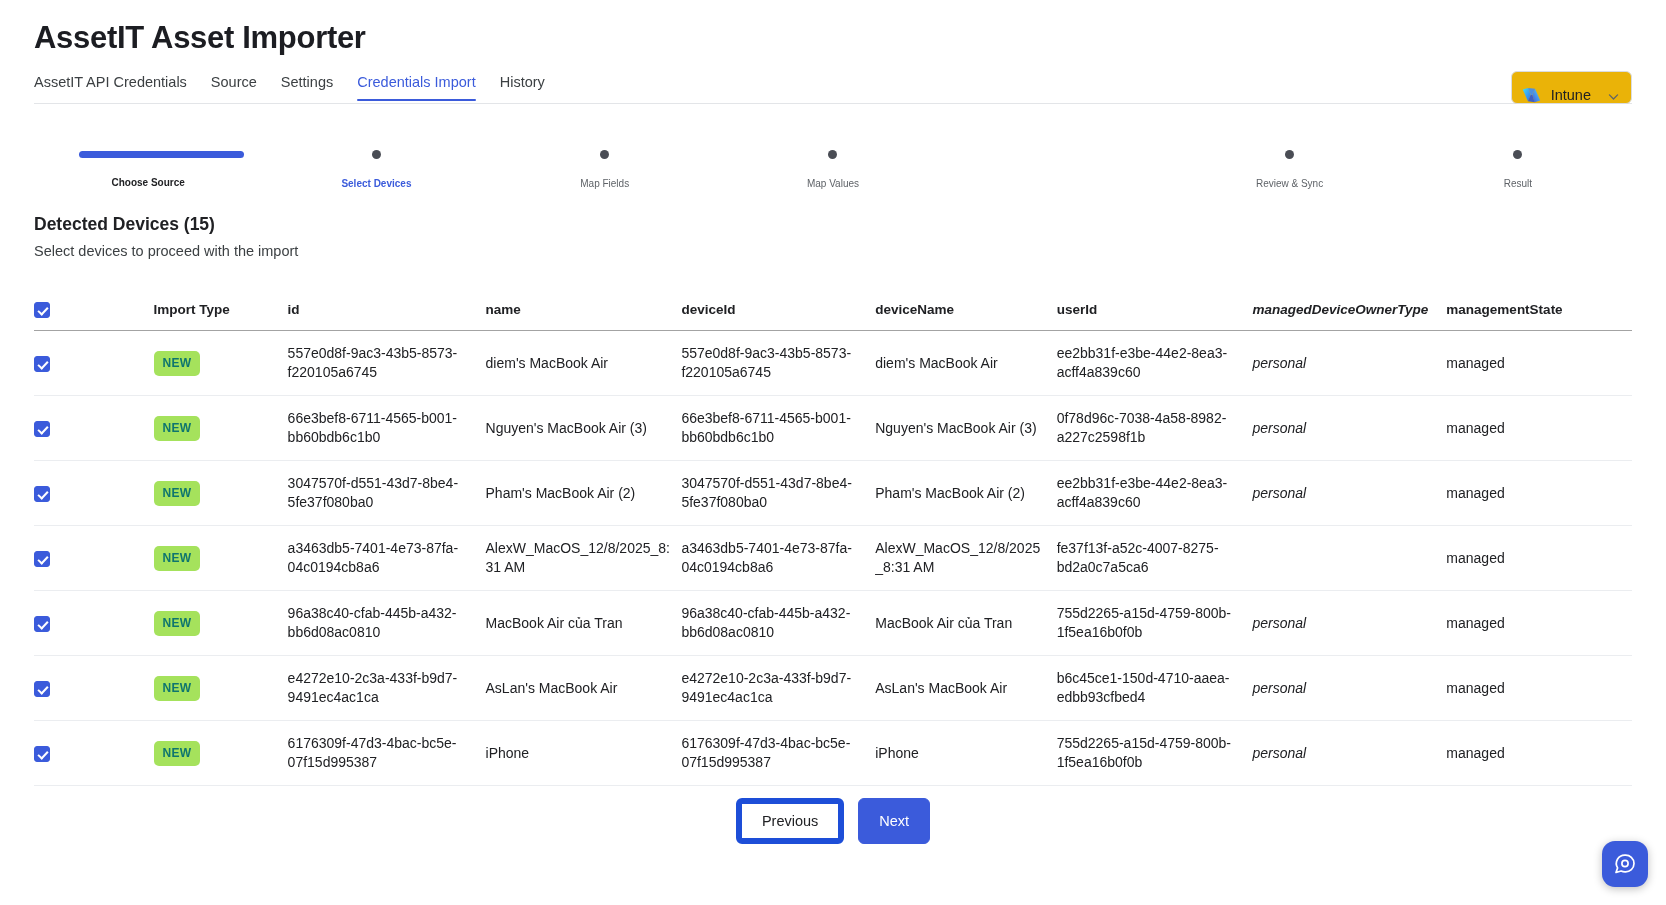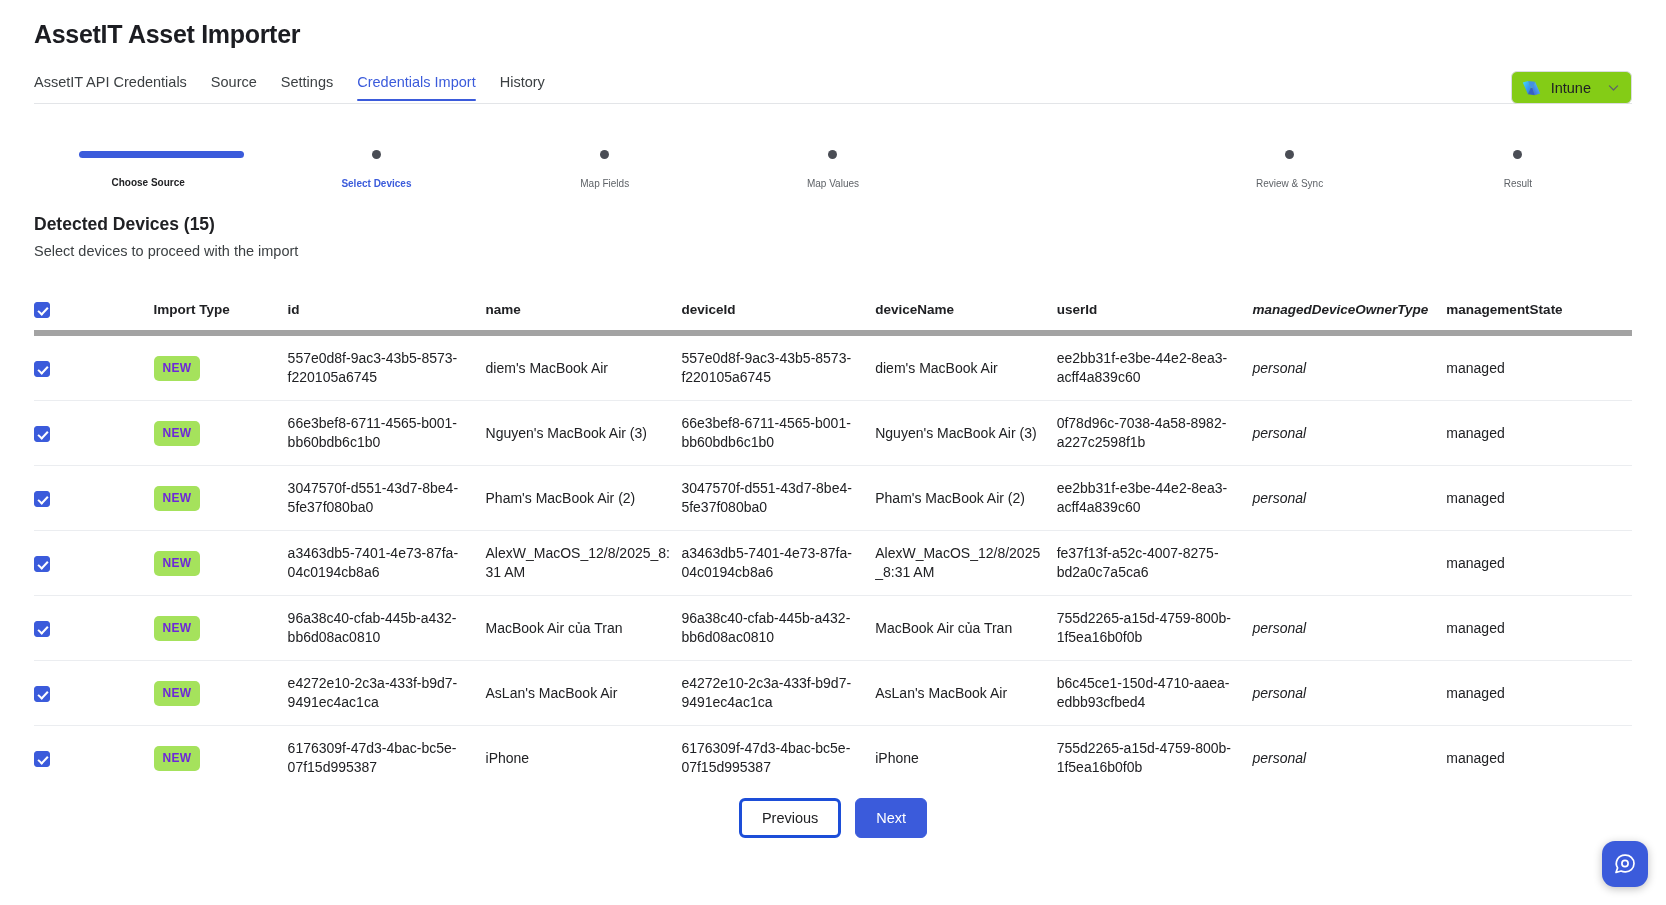--- a/index.html
+++ b/index.html
@@ -9,43 +9,43 @@
     background: #ffffff;
     font-family: "Liberation Sans", sans-serif;
     color: #202124;
     overflow: hidden;
   }
   .page { position: relative; width: 1666px; height: 905px; background:#fff; }
 
   
   .app-title {
     position: absolute; left: 34px; top: 20px;
-    font-size: 25px; font-weight: 700; letter-spacing: -0.3px; color:#1c1d22;
+    font-size: 31px; font-weight: 700; letter-spacing: -0.3px; color:#1c1d22;
   }
   .tabbar {
     position: absolute; left: 34px; top: 74px; width: 1598px;
     height: 30px; border-bottom: 1px solid #e3e5e8;
     display: flex; align-items: flex-start; gap: 0px;
   }
   .tab {
     font-size: 14.5px; color: #3c4043; padding: 0 0 9px 0; margin-right: 24px;
     cursor: pointer; white-space: nowrap; position: relative; line-height: 17px;
   }
   .tab.active { color: #3b5bdb; font-weight: 400; }
   .tab.active::after {
     content:""; position:absolute; left:0; right:0; bottom:-1px;
     height:2.5px; background:#3b5bdb; border-radius:2px;
   }
 
   
   .integration-select {
     position: absolute; right: 34px; top: 71px;
-    display: flex; align-items: center; gap: 10px;
+    display: flex; align-items: flex-end; gap: 10px;
     height: 33px; padding: 0 11px 0 10px;
-    border: 1px solid #dadce0; border-radius: 6px; background:#84cc16;
+    border: 1px solid #dadce0; border-radius: 6px; background:#eab308;
     cursor: pointer;
   }
   .intune-glyph { width: 19px; height: 16px; display:block; }
   .integration-label { font-size: 14.5px; color:#202124; }
   .chev { width: 13px; height: 13px; display:block; color:#5f6368; margin-left:6px;}
 
   
   .stepper { position:absolute; left:34px; top:150px; width:1598px; height:60px; }
   .step { position:absolute; text-align:center; }
   .step .dot {
@@ -72,21 +72,21 @@
 
   
   .table-wrap {
     position:absolute; left:34px; top:288px; width:1598px; height:498px;
     overflow:hidden;
   }
   table.devices { width:1598px; border-collapse:collapse; table-layout:fixed; }
   table.devices thead th {
     text-align:left; font-size:13.5px; font-weight:700; color:#202124;
     padding: 14px 10px 12px 0; vertical-align: middle;
-    border-bottom: 6px solid #a3a3a3; line-height: 16px;
+    border-bottom: 1px solid #a3a3a3; line-height: 16px;
   }
   table.devices tbody td {
     font-size:14px; color:#202124; padding: 13px 10px 13px 0;
     border-bottom: 1px solid #ebedf0; vertical-align: middle;
     line-height: 19px; word-break: break-word;
   }
   .col-chk   { width: 116px; }
   .col-type  { width: 130px; }
   .col-id    { width: 192px; }
   .col-name  { width: 190px; }
@@ -104,36 +104,36 @@
     border:1px solid #3b5bdb; background:#3b5bdb; cursor:pointer;
     position:relative; display:inline-block; vertical-align:middle;
   }
   .cbox::after {
     content:""; position:absolute; left:5px; top:2px;
     width:4px; height:8px; border:solid #fff; border-width:0 2px 2px 0;
     transform: rotate(43deg);
   }
 
   .badge-new {
-    display:inline-block; background:#a5e25c; color:#6d28d9;
+    display:inline-block; background:#a5e25c; color:#0f766e;
     font-size:12px; font-weight:700; letter-spacing:0.2px;
     padding: 3px 9px; border-radius:5px;
   }
 
   
   .footer {
     position:absolute; left:0; top:798px; width:1666px;
     display:flex; justify-content:center; gap:14px;
   }
   .btn {
     font-family:"Liberation Sans", sans-serif;
     font-size:14.5px; border-radius:6px; cursor:pointer;
     padding: 9px 20px; line-height:16px;
   }
-  .btn-prev { background:#fff; color:#202124; border:3px solid #1d4ed8; }
+  .btn-prev { background:#fff; color:#202124; border:6px solid #1d4ed8; }
   .btn-next { background:#3b5bdb; color:#fff; border:1px solid #3b5bdb; }
 
   
   .fab {
     position:absolute; right:18px; bottom:18px;
     width:46px; height:46px; border-radius:13px;
     background:#3b5bdb; display:flex; align-items:center; justify-content:center;
     cursor:pointer; box-shadow: 0 2px 8px rgba(0,0,0,0.25);
   }
   .fab svg { width:24px; height:24px; display:block; }

